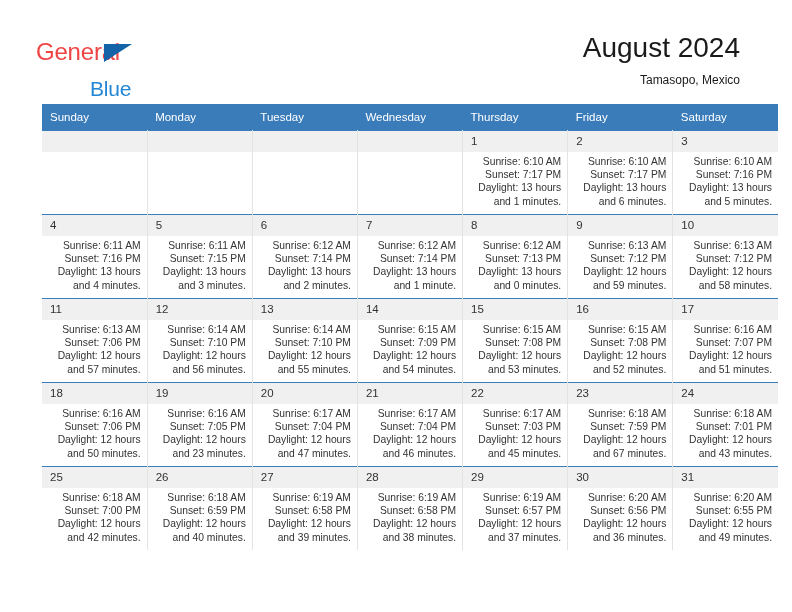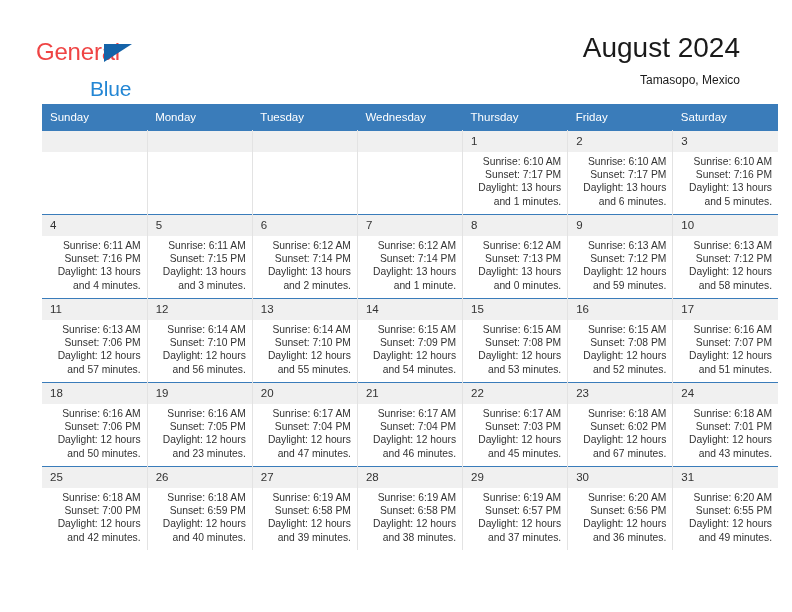--- a/index.html
+++ b/index.html
@@ -389,21 +389,21 @@
               <div>Sunrise: 6:17 AM</div>
               <div>Sunset: 7:03 PM</div>
               <div>Daylight: 12 hours</div>
               <div>and 45 minutes.</div>
             </div>
           </td>
           <td>
             <span class="daynum">23</span>
             <div class="details">
               <div>Sunrise: 6:18 AM</div>
-              <div>Sunset: 6:02 PM</div>
+              <div>Sunset: 7:59 PM</div>
               <div>Daylight: 12 hours</div>
               <div>and 67 minutes.</div>
             </div>
           </td>
           <td class="last-col">
             <span class="daynum">24</span>
             <div class="details">
               <div>Sunrise: 6:18 AM</div>
               <div>Sunset: 7:01 PM</div>
               <div>Daylight: 12 hours</div>

